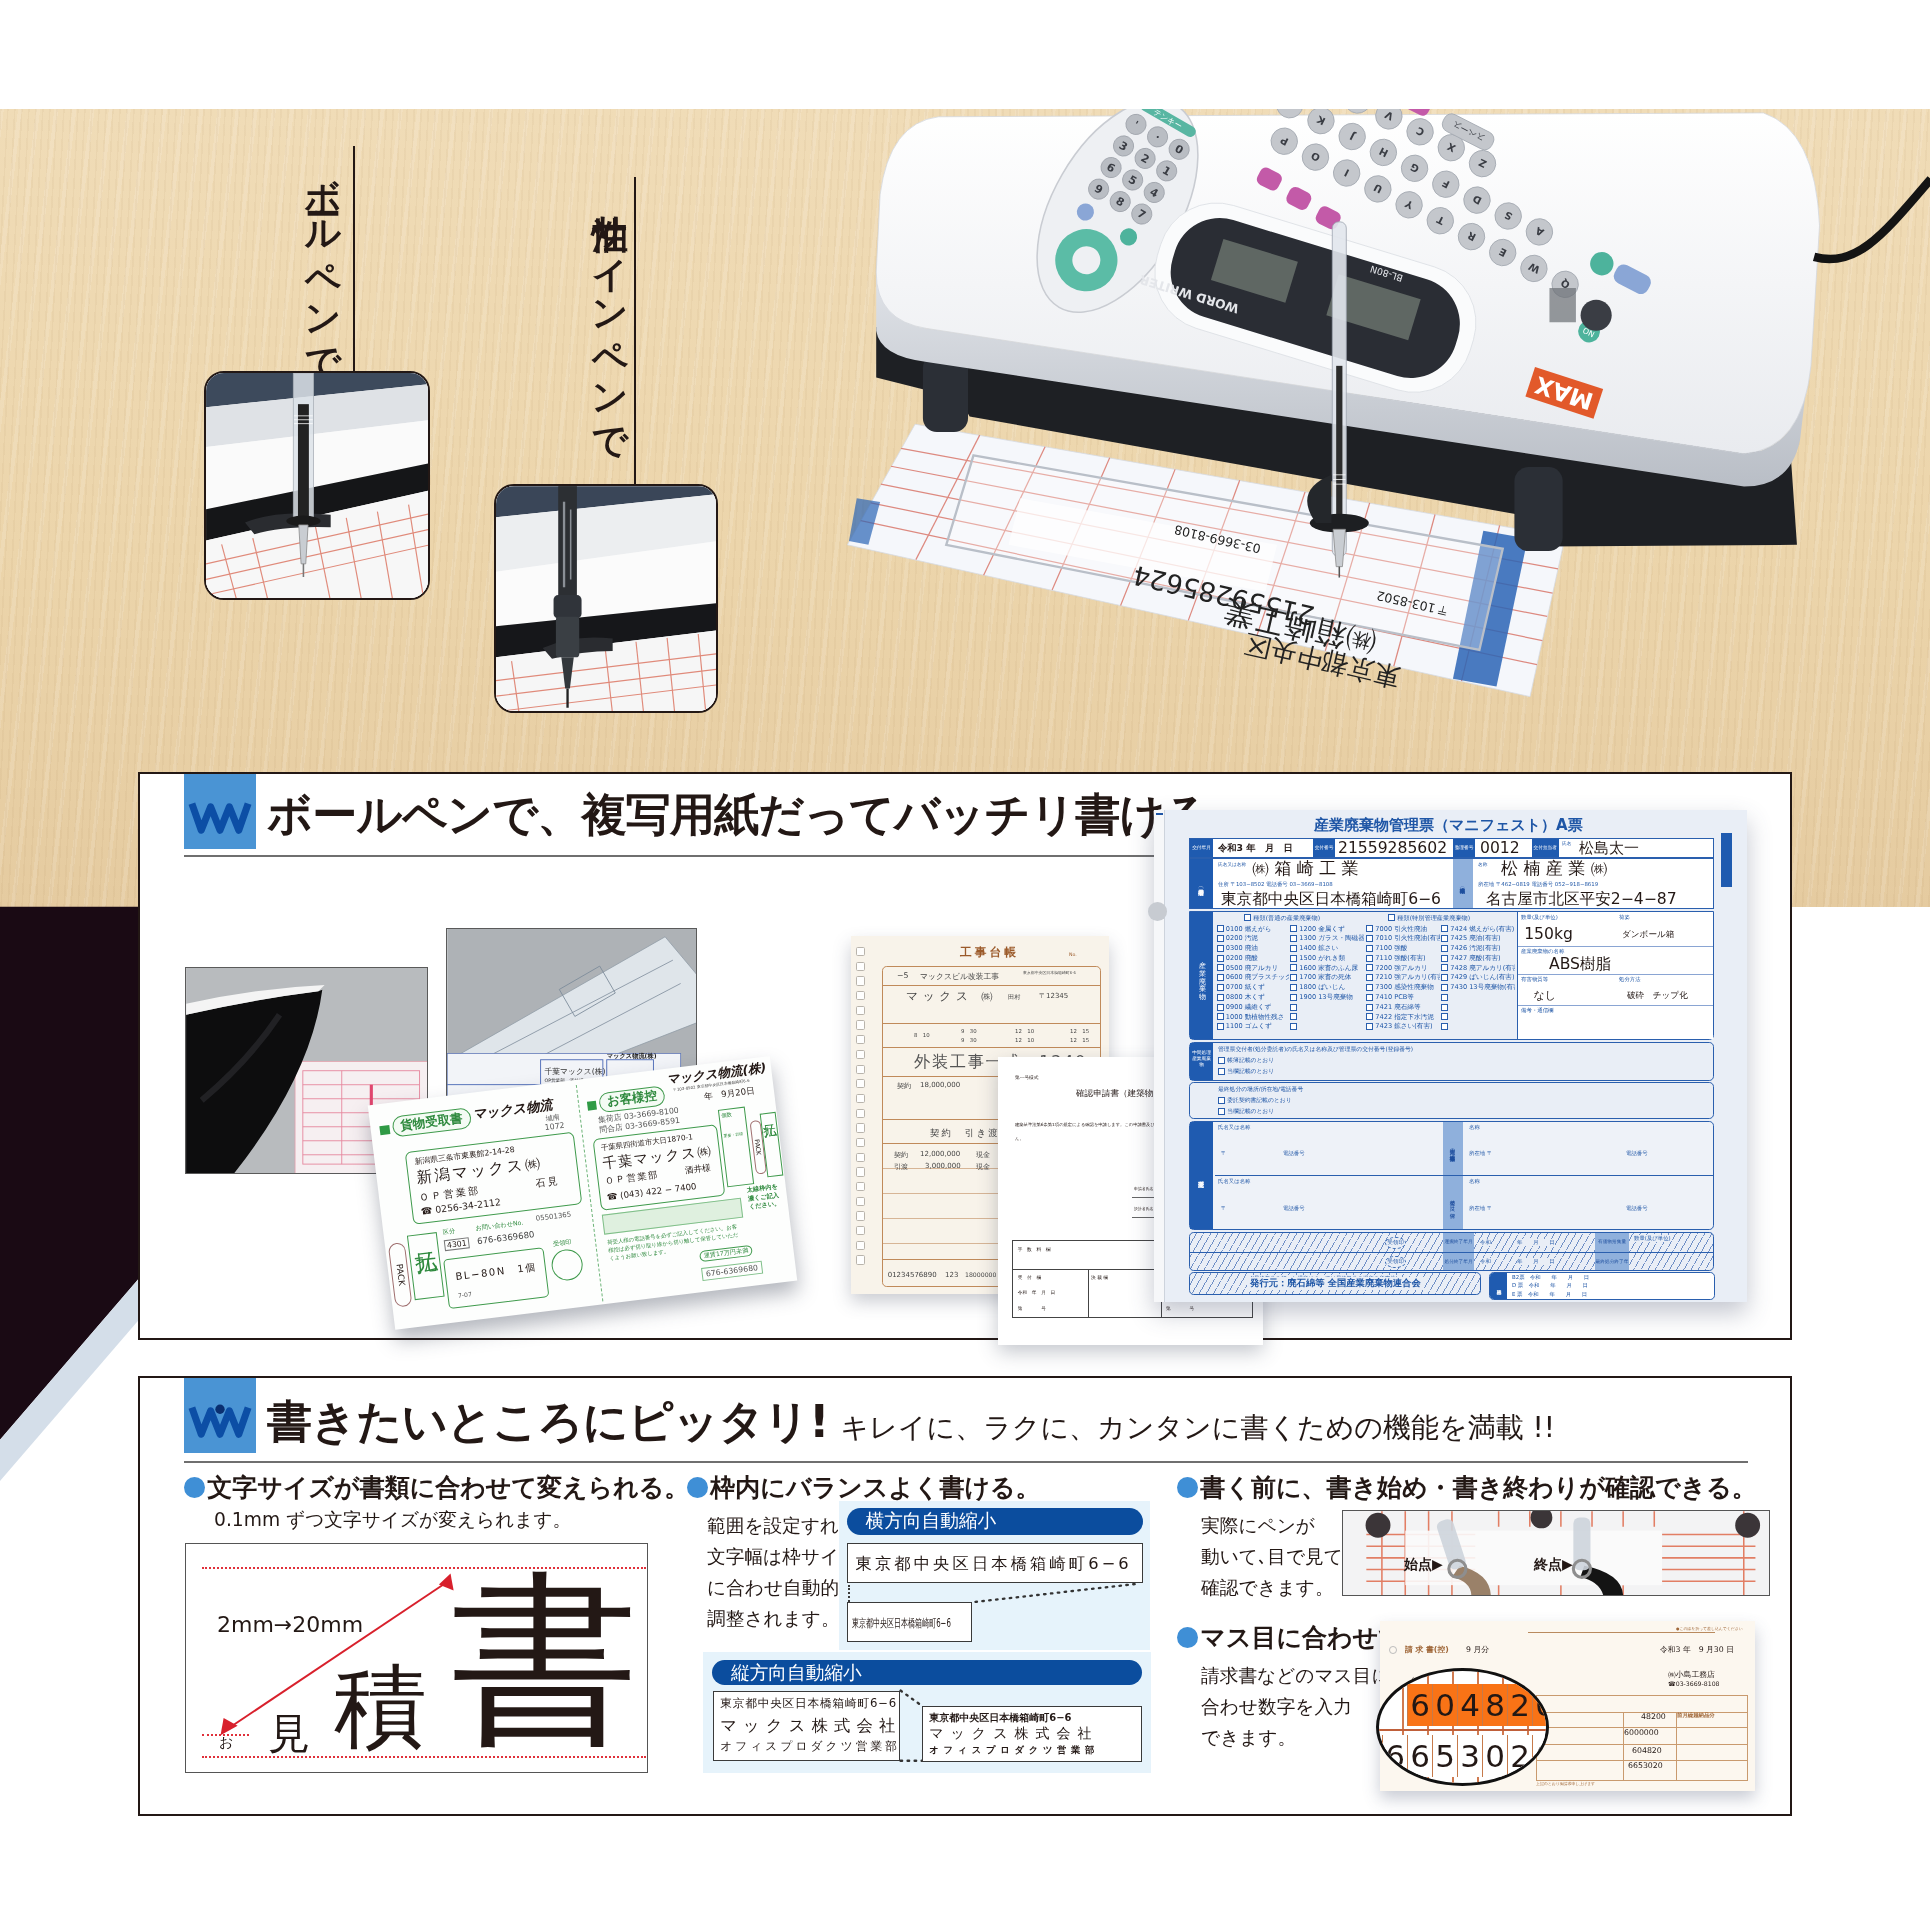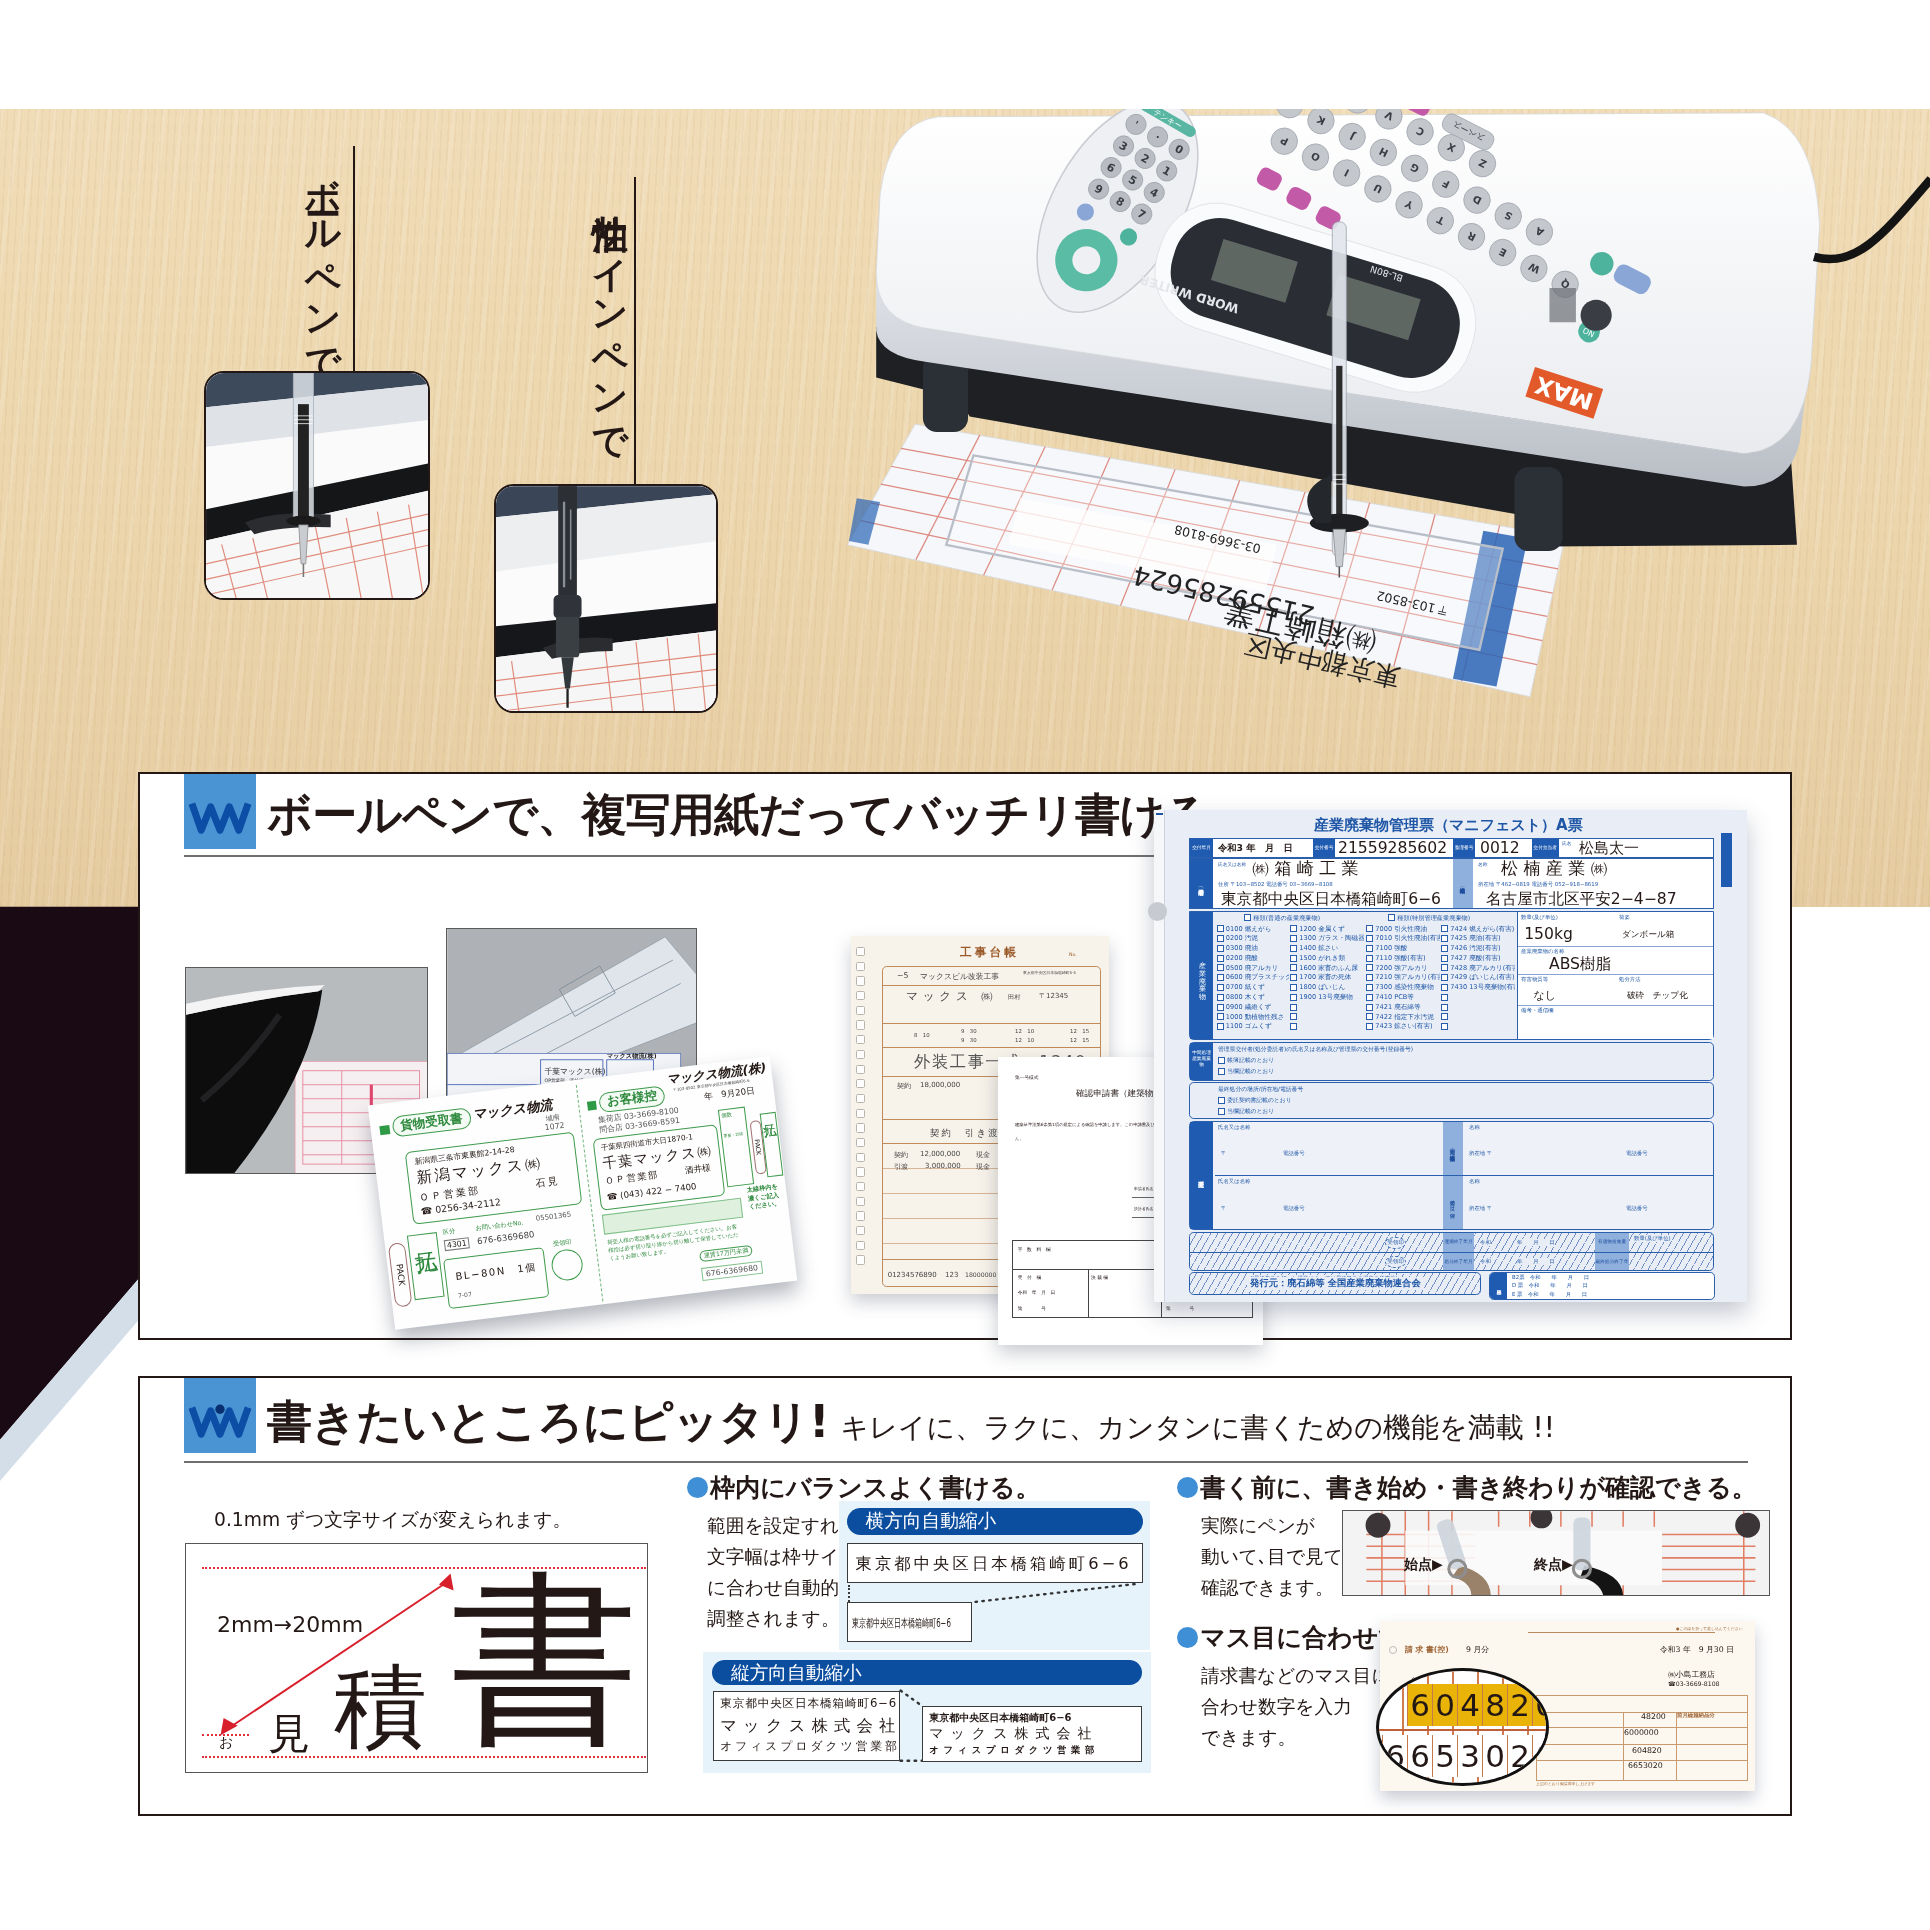--- a/index.html
+++ b/index.html
@@ -694,20 +694,21 @@
         <polyline points="10,38 22,72 34,42 46,72 58,42 70,72 82,38" fill="none" stroke="#0c4ea5" stroke-width="9" stroke-linejoin="round"></polyline>
         <circle cx="46" cy="40" r="6" fill="#0a2f70"></circle>
       </svg>
   </div>
   <div class="a nw" style="left:127px;top:14px">
     <span class="ptitle">書きたいところにピッタリ!</span>
     <span style="font-size:28px;margin-left:7.8px">キレイに、ラクに、カンタンに書くための機能を満載 !!</span>
   </div>
   <div class="a divider" style="left:44px;top:83px;width:1564px"></div>
 
+  <div class="a fhead" style="left:44px;top:93px"><span class="bullet"></span><span>文字サイズが書類に合わせて変えられる。</span></div>
   <div class="a fdesc" style="left:74px;top:129px">0.1mm ずつ文字サイズが変えられます。</div>
   <div class="a" style="left:45px;top:165px;width:463px;height:230px;border:1.6px solid #555;background:#fff">
     <div class="a" style="left:15.6px;top:23px;width:444px;border-top:2.3px dotted #e0303a"></div>
     <div class="a" style="left:15.6px;top:212px;width:444px;border-top:2.3px dotted #e0303a"></div>
     <div class="a" style="left:15.6px;top:190px;width:47px;border-top:2.3px dotted #e0303a"></div>
     <svg class="a" style="left:0;top:0" width="463" height="230" viewBox="0 0 595 296">
       <line x1="50" y1="240" x2="340" y2="46" stroke="#d8202c" stroke-width="2.5"></line>
       <polygon points="340,38 344,60 325,52" fill="#d8202c"></polygon>
       <polygon points="44,246 48,224 66,234" fill="#d8202c"></polygon>
     </svg>
@@ -834,21 +835,21 @@
     <div class="a nw" style="left:261px;top:91px;font-size:7.8px">48200</div>
     <div class="a nw" style="left:244px;top:107px;font-size:7.8px">6000000</div>
     <div class="a nw" style="left:252px;top:125px;font-size:7.8px">604820</div>
     <div class="a nw" style="left:248px;top:140px;font-size:7.8px">6653020</div>
     <div class="a nw ibr" style="left:297px;top:91px;font-size:5.4px;font-weight:bold">前月繰越納品分</div>
     <div class="a nw ibr" style="left:156px;top:160px;font-size:3.9px">上記のとおり御請求申し上げます</div>
   </div>
   <div class="a mag" style="left:1236px;top:290px;width:173px;height:118px">
     <div class="a" style="left:0;top:0;width:173px;height:118px;background:repeating-linear-gradient(90deg,transparent 0 23px,#d07a50 23px 25px)"></div>
     <div class="a" style="left:0;top:58px;width:173px;height:2.3px;background:#c0603a"></div>
-    <div class="a nw" style="left:28px;top:12.5px;background:#eab308;border-right:1.6px solid #c67a4a">
+    <div class="a nw" style="left:28px;top:12.5px;background:#f97316;border-right:1.6px solid #c67a4a">
       <span class="digit">6</span><span class="digit">0</span><span class="digit">4</span><span class="digit">8</span><span class="digit">2</span><span class="digit">0</span>
     </div>
     <div class="a nw" style="left:3.1px;top:64px;background:#fff;border-right:1.6px solid #c67a4a">
       <span class="digit">6</span><span class="digit">6</span><span class="digit">5</span><span class="digit">3</span><span class="digit">0</span><span class="digit">2</span><span class="digit">0</span>
     </div>
   </div>
 </div>
 
 
 </body></html>

